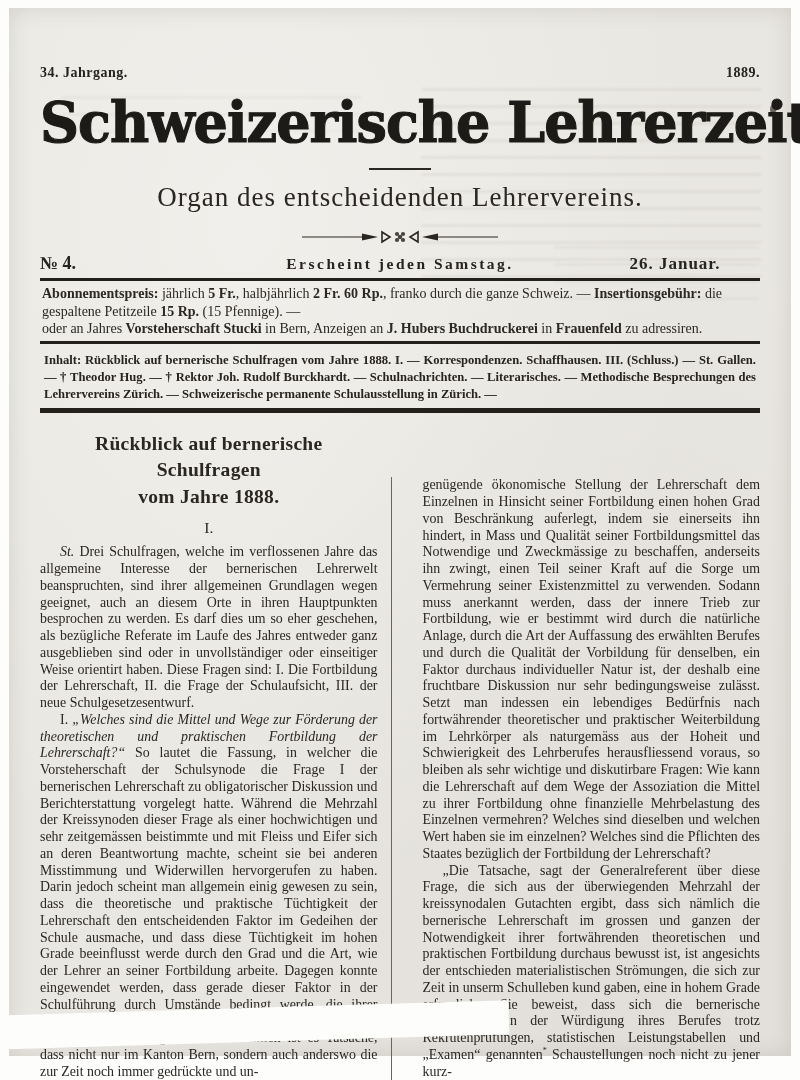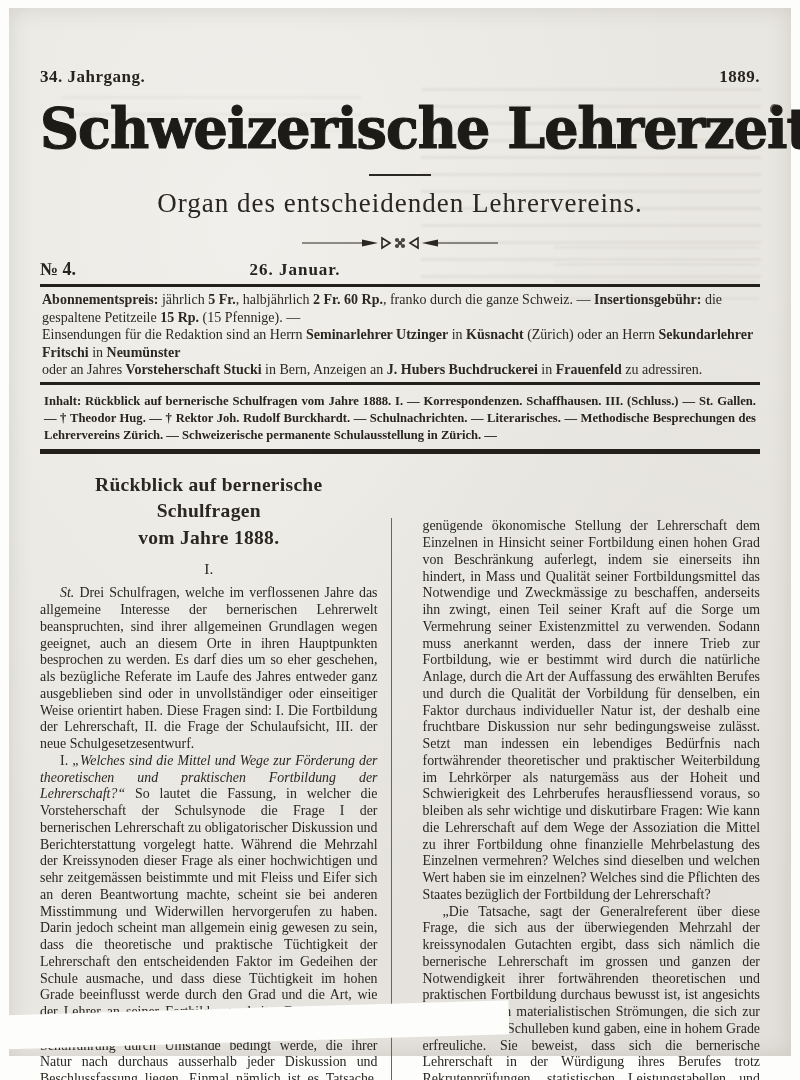--- a/index.html
+++ b/index.html
@@ -22,22 +22,22 @@
   .ghost{position:absolute;filter:blur(1.3px);opacity:.55;pointer-events:none;
     background:repeating-linear-gradient(180deg, rgba(104,98,86,.14) 0 3px, rgba(0,0,0,0) 3px 17px);}
   .ghost.g1{left:412px;top:80px;width:340px;height:195px;}
   .ghost.g2{left:52px;top:88px;width:300px;height:36px;opacity:.35;}
   .ghost.g3{left:545px;top:238px;width:205px;height:60px;opacity:.4;}
   .fleck{position:absolute;right:14px;top:96px;width:7px;height:9px;border-radius:60% 40% 55% 45%;
     background:#4a443c;opacity:.8;}
   .scan-sliver{position:absolute;left:-20px;bottom:14px;width:520px;height:34px;background:#fdfdfc;
     transform:rotate(-1.7deg);}
 
-  .vol-row{display:flex;justify-content:space-between;padding-top:44px;
-    font-size:17px;font-weight:bold;letter-spacing:.5px;margin-top:15px;}
+  .vol-row{display:flex;justify-content:space-between;padding-top:57px;
+    font-size:14px;font-weight:bold;letter-spacing:.5px;}
   .np-title{
     margin-top:8px;text-align:center;font-size:54px;font-weight:bold;
     font-family:"DejaVu Serif","Liberation Serif",serif;
     letter-spacing:-1px;white-space:nowrap;
     -webkit-text-stroke:1.1px #1d1b18;color:#1d1b18;
     transform:scaleY(1.04);transform-origin:top center;
   }
   .title-rule{width:62px;height:2px;background:#2a2724;margin:15px auto 12px auto;}
   .subtitle{text-align:center;font-size:27px;letter-spacing:1px;color:#2a2623;}
   .ornament{display:block;margin:15px auto 4px auto;}
@@ -99,28 +99,28 @@
           <circle cx="103" cy="12" r="2.1"></circle>
         <circle cx="100" cy="9" r="2.3"></circle>
       </g>
       <path d="M118 4 L110 9 L118 14 Z" fill="none" stroke="#2a2622" stroke-width="1.6"></path>
       <polygon points="138,5.5 122,9 138,12.5" fill="#2a2622"></polygon>
       <line x1="138" y1="9" x2="198" y2="9" stroke="#2a2622" stroke-width="1"></line>
     </svg>
 
     <div class="masthead-row">
       <span class="issue-no">№ 4.</span>
+      <span class="schedule">Erscheint jeden Samstag.</span>
       <span class="issue-date">26. Januar.</span>
     </div>
 
     <div class="rule r3"></div>
 
     <div class="fineprint">
       <div><span class="b">Abonnementspreis:</span><span> jährlich </span><span class="b">5 Fr.</span><span>, halbjährlich </span><span class="b">2 Fr. 60 Rp.</span><span>, franko durch die ganze Schweiz. — </span><span class="b">Insertionsgebühr:</span><span> die gespaltene Petitzeile </span><span class="b">15 Rp.</span><span> (15 Pfennige). —</span></div>
-      <div><span>Einsendungen für die Redaktion sind an Herrn </span><span class="b">Seminarlehrer Utzinger</span><span> in </span><span class="b">Küsnacht</span><span> (Zürich) oder an Herrn </span><span class="b">Sekundarlehrer Fritschi</span><span> in </span><span class="b">Neumünster</span></div>
       <div><span>oder an Jahres </span><span class="b">Vorsteherschaft Stucki</span><span> in Bern, Anzeigen an </span><span class="b">J. Hubers Buchdruckerei</span><span> in </span><span class="b">Frauenfeld</span><span> zu adressiren.</span></div>
     </div>
 
     <div class="rule r3b"></div>
 
     <div class="inhalt"><span class="b">Inhalt:</span><span> Rückblick auf bernerische Schulfragen vom Jahre 1888. I. — Korrespondenzen. Schaffhausen. III. (Schluss.) — St. Gallen. — † Theodor Hug. — † Rektor Joh. Rudolf Burckhardt. — Schulnachrichten. — Literarisches. — Methodische Besprechungen des Lehrervereins Zürich. — Schweizerische permanente Schulausstellung in Zürich. —</span></div>
 
     <div class="rule r5"></div>
 
     <div class="main">

